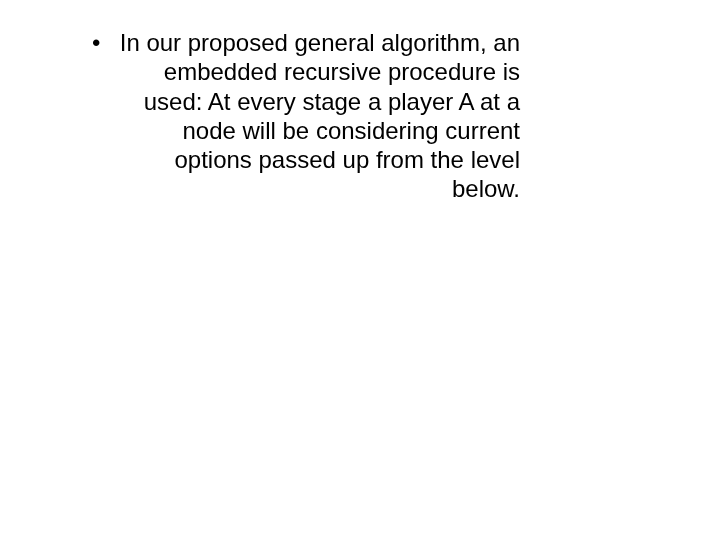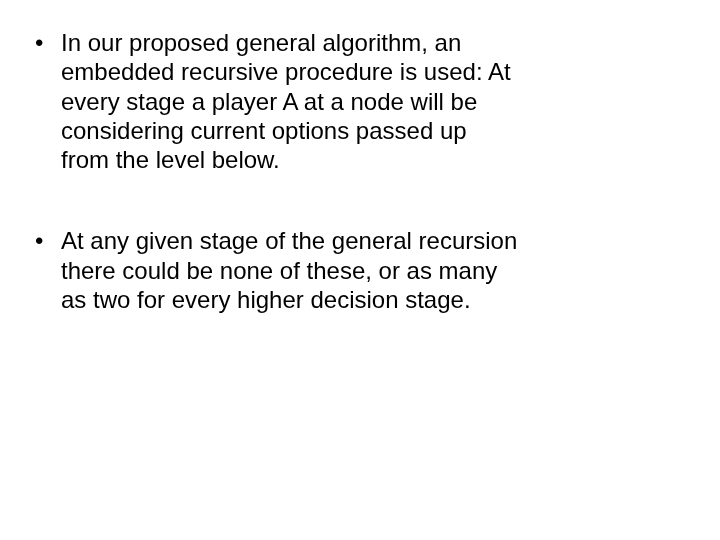--- a/index.html
+++ b/index.html
@@ -8,21 +8,22 @@
     width: 720px;
     height: 540px;
     background: #ffffff;
     font-family: Arial, Helvetica, sans-serif;
     color: #000000;
   }
   .slide {
     box-sizing: border-box;
     width: 580px;
     height: 540px;
-    padding: 28px 60px 28px 31px;
+    padding: 28px 60px 28px 88px;
+    text-align: right;
   }
   ul.bullets {
     list-style: none;
     margin: 0;
     padding: 0;
   }
   ul.bullets > li {
     position: relative;
     padding-left: 30px;
     font-size: 24px;
@@ -37,15 +38,14 @@
     font-size: 24px;
     line-height: 1.22;
   }
 </style>
 </head>
 <body>
 
 <div class="slide">
   <ul class="bullets">
     <li>In our proposed general algorithm, an embedded recursive procedure is used: At every stage a player A at a node will be considering current options passed up from the level below.</li>
-    <li>At any given stage of the general recursion there could be none of these, or as many as two for every higher decision stage.</li>
   </ul>
 </div>
 
 </body></html>

